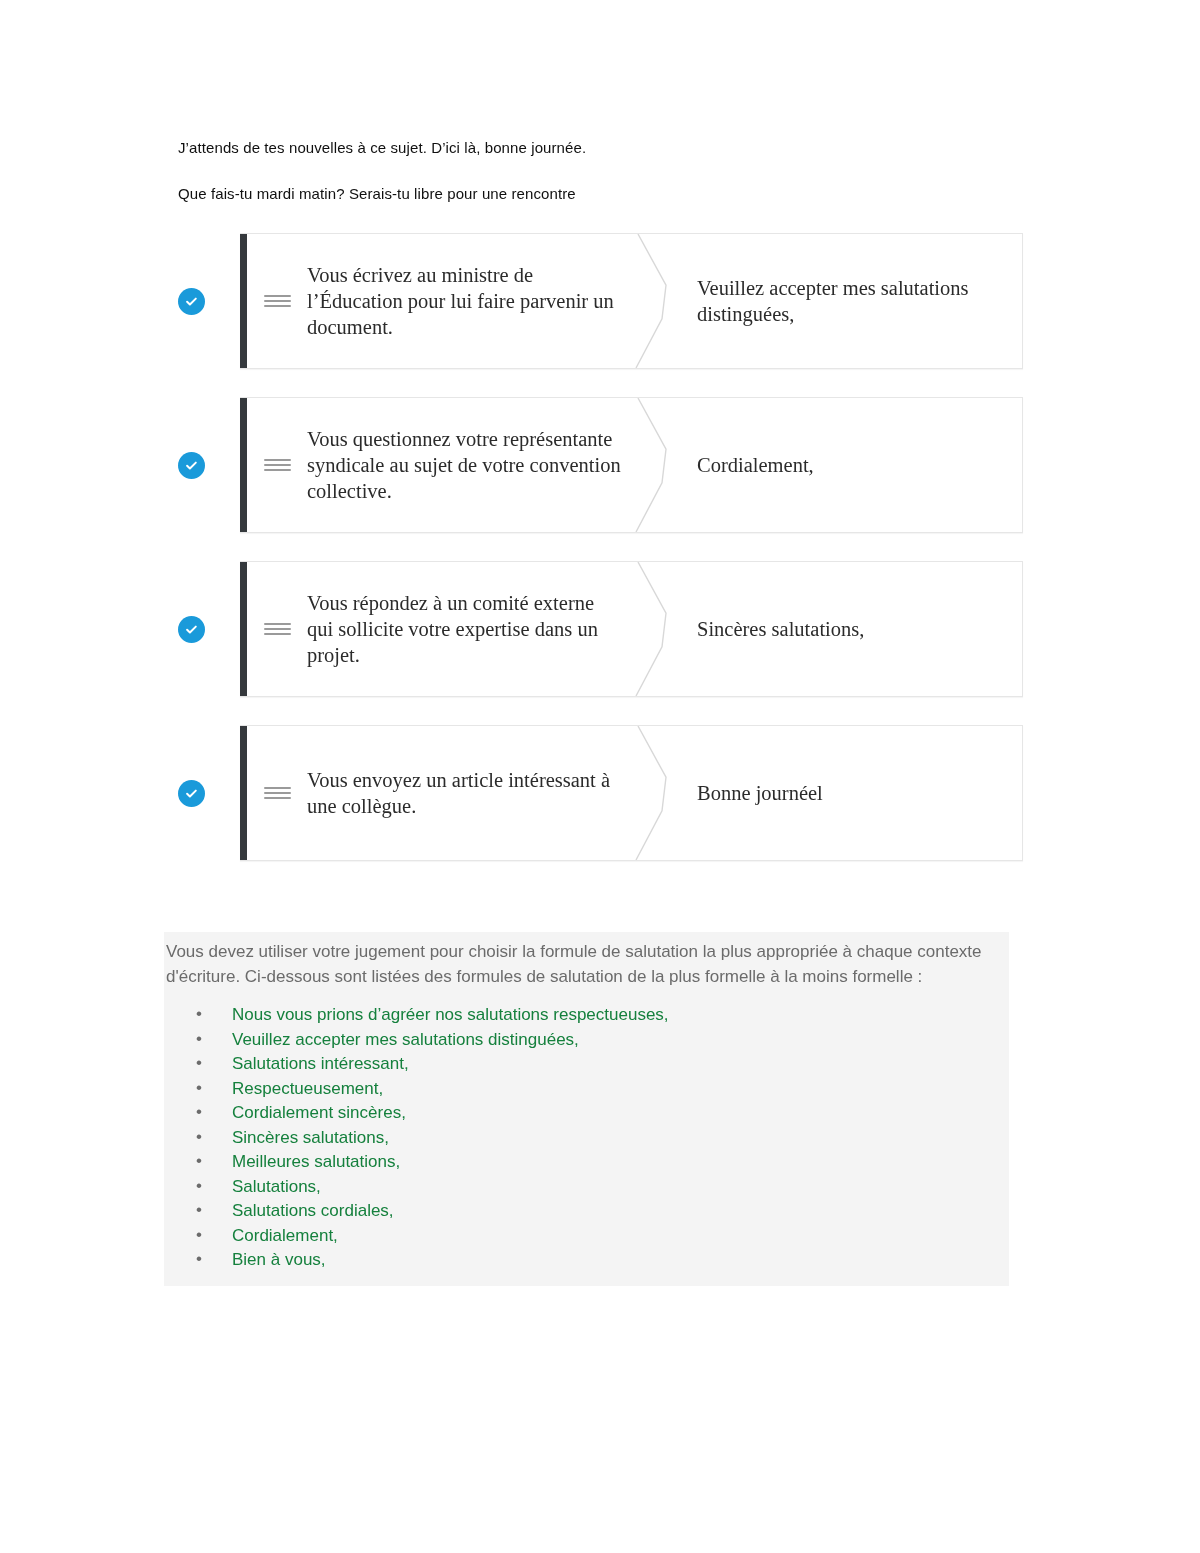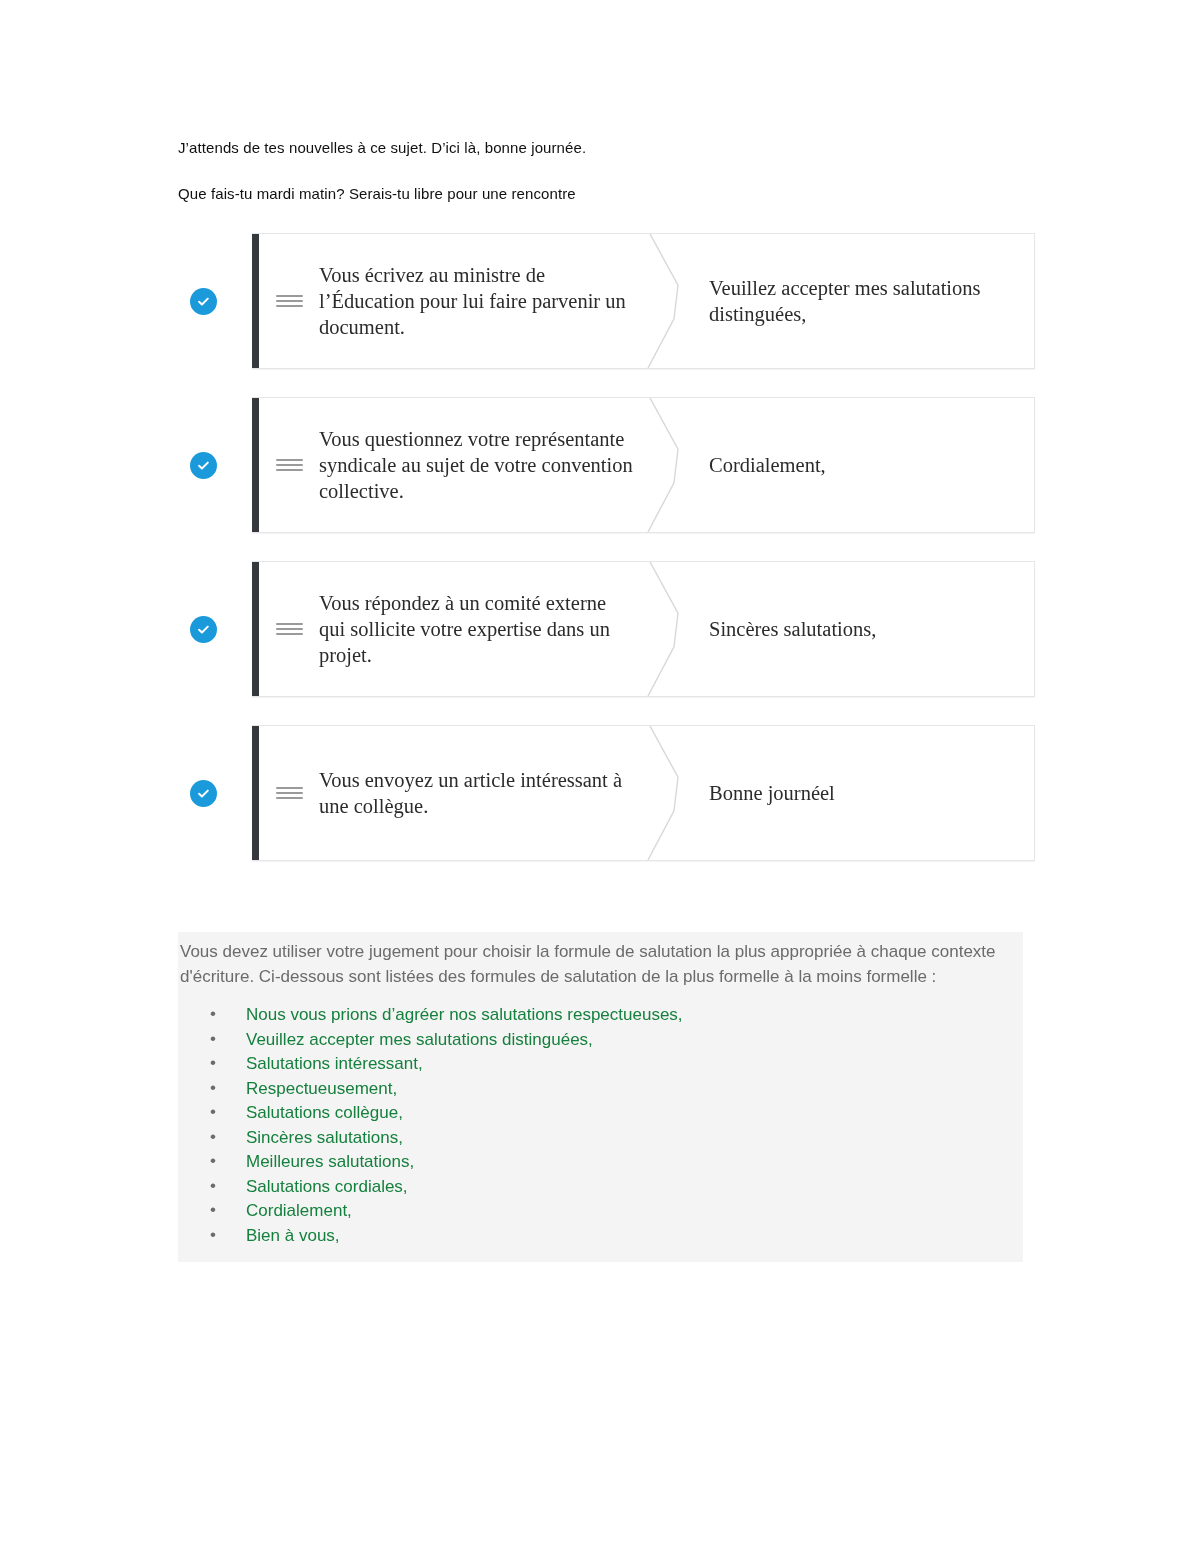--- a/index.html
+++ b/index.html
@@ -34,21 +34,21 @@
     font-family: "Liberation Sans", sans-serif;
     font-size: 15px;
     line-height: 1.35;
     color: #101010;
     letter-spacing: 0.1px;
   }
 
   
   .cards {
     position: absolute;
-    left: 190px;
+    left: 178px;
     top: 233px;
     width: 845px;
   }
 
   .card-row {
     position: relative;
     display: flex;
     align-items: stretch;
     margin-bottom: 28px;
   }
@@ -153,21 +153,21 @@
   .answer-text {
     font-family: "Liberation Serif", serif;
     font-size: 20.5px;
     line-height: 1.28;
     color: #2b2b2b;
   }
 
   
   .info-block {
     position: absolute;
-    left: 178px;
+    left: 164px;
     top: 932px;
     width: 845px;
     background: #f4f4f4;
     box-sizing: border-box;
   }
   .info-para {
     margin: 0;
     padding: 7px 2px 6px 2px;
     font-family: "Liberation Sans", sans-serif;
     font-size: 17px;
@@ -334,22 +334,23 @@
 
   </div>
 
   <div class="info-block">
     <p class="info-para">Vous devez utiliser votre jugement pour choisir la formule de salutation la plus appropriée à chaque contexte d'écriture. Ci-dessous sont listées des formules de salutation de la plus formelle à la moins formelle :</p>
     <ul class="info-list">
       <li>Nous vous prions d’agréer nos salutations respectueuses,</li>
       <li>Veuillez accepter mes salutations distinguées,</li>
       <li>Salutations intéressant,</li>
       <li>Respectueusement,</li>
-      <li>Salutations collègue,</li>
+      <li>Cordialement sincères,</li>
       <li>Sincères salutations,</li>
       <li>Meilleures salutations,</li>
+      <li>Salutations,</li>
       <li>Salutations cordiales,</li>
       <li>Cordialement,</li>
       <li>Bien à vous,</li>
     </ul>
   </div>
 
 </div>
 
 </body></html>

